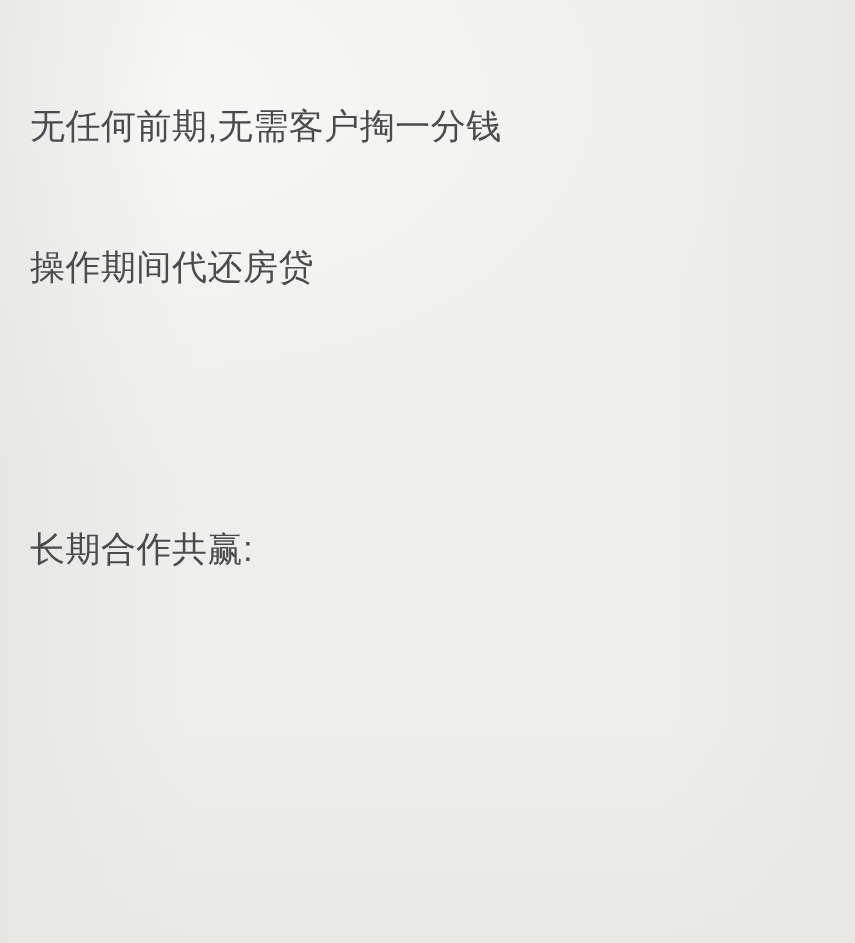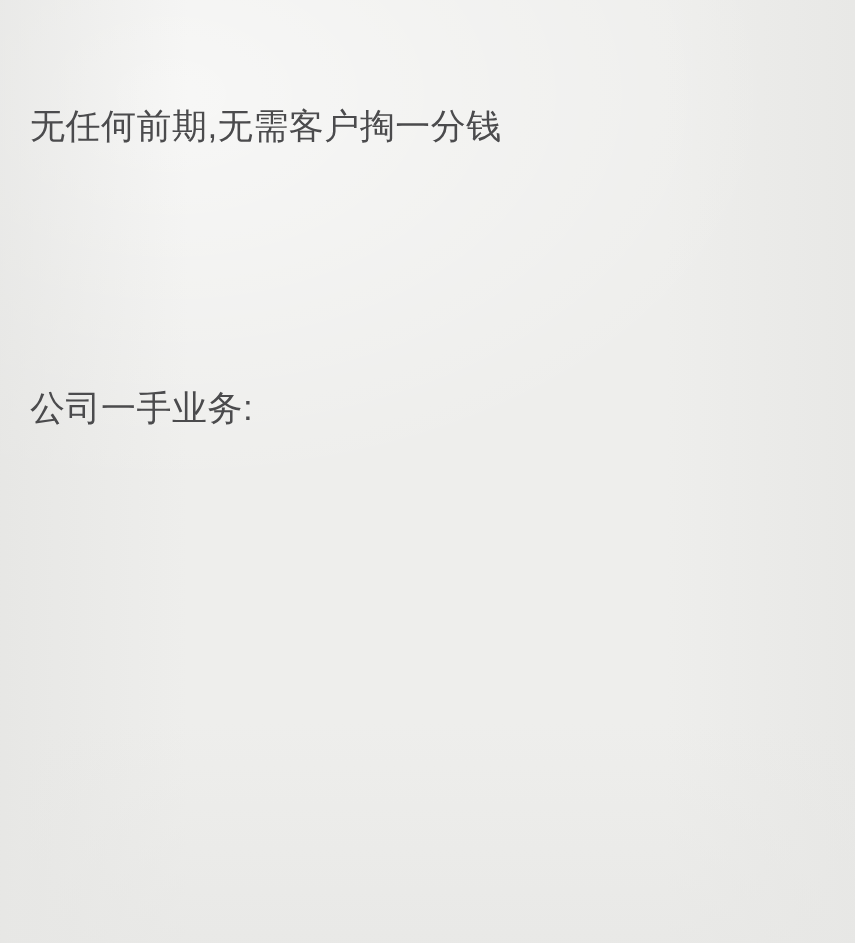--- a/index.html
+++ b/index.html
@@ -64,22 +64,23 @@
 </head>
 <body>
 
 <div class="page">
   <div class="shade-a"></div>
   <div class="shade-b"></div>
   <div class="shade-c"></div>
 
   <div class="text-block">
     <span class="line">无任何前期,无需客户掏一分钱</span>
+    <span class="line">操作期间代还房贷</span>
     <span class="line blank"></span>
-    <span class="line">公司一手业务:</span>
+    <span class="line">长期合作共赢:</span>
     
     
     
     
     
     
     
     
     
     

